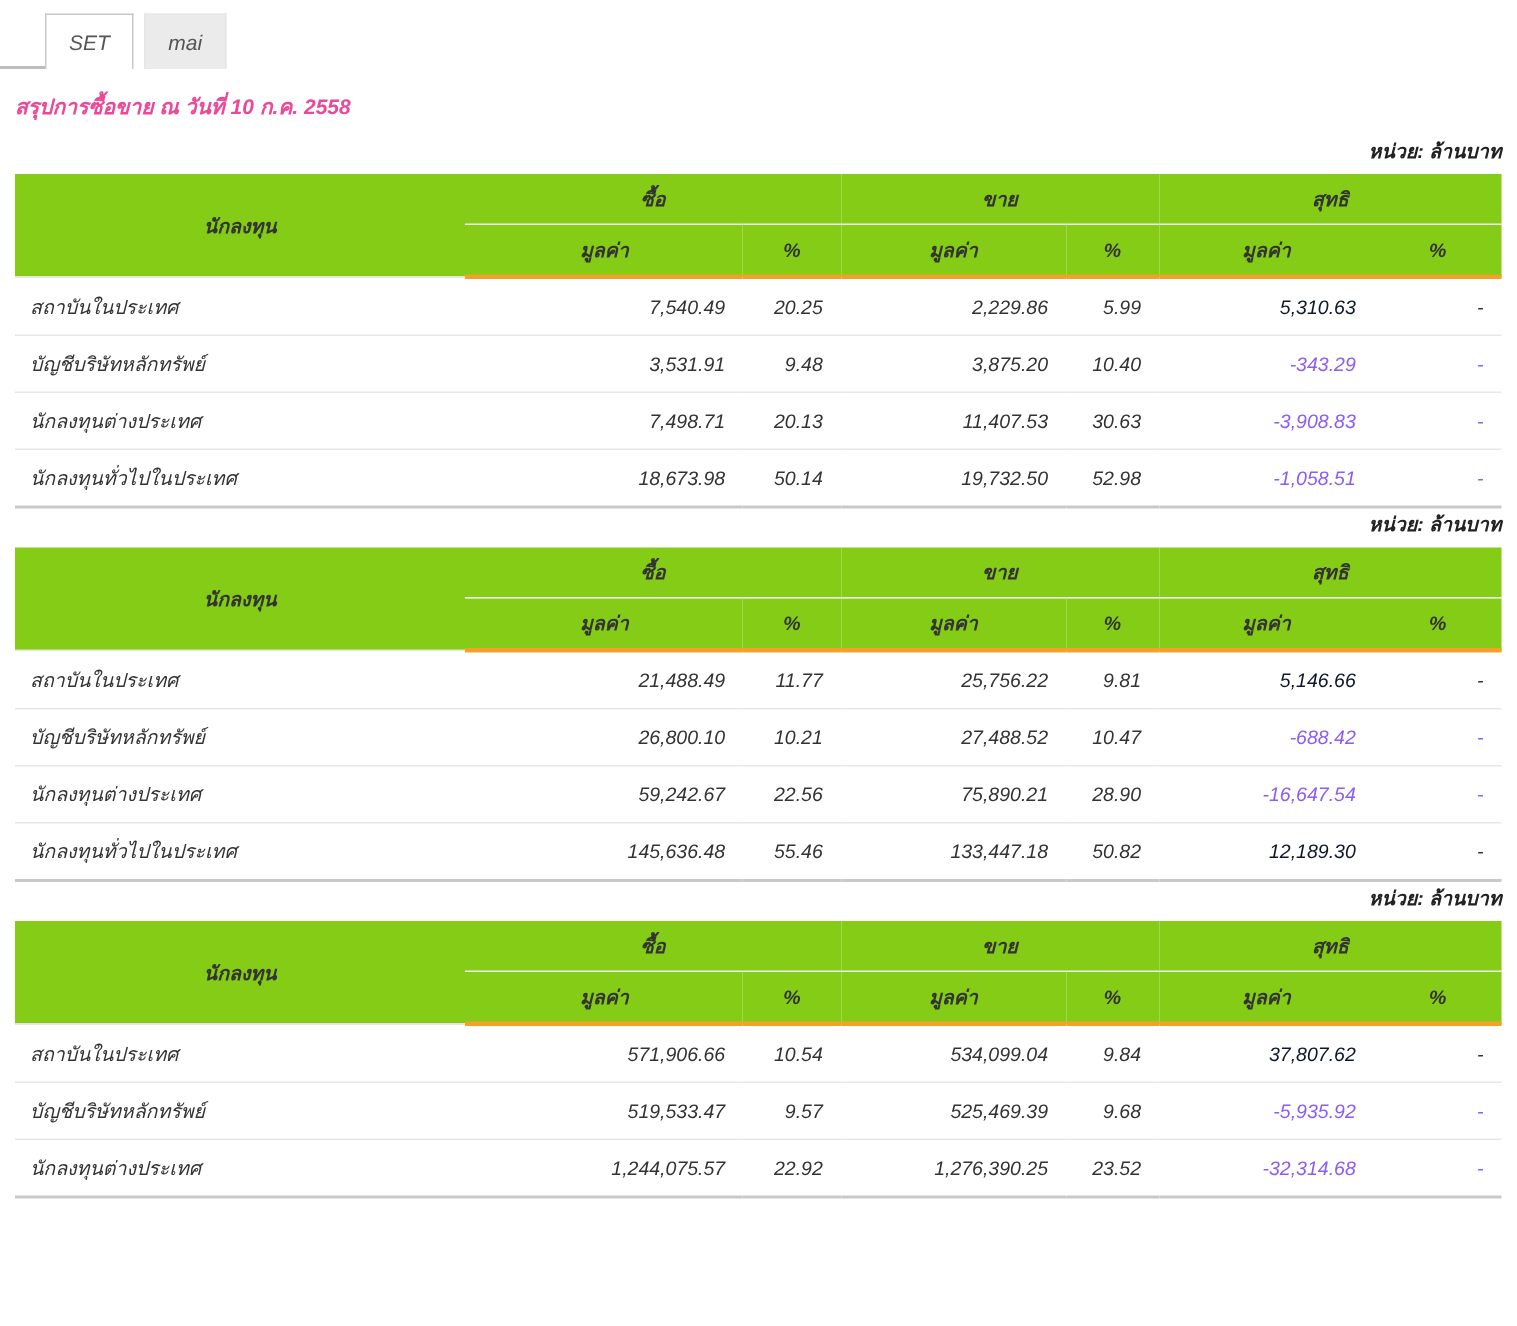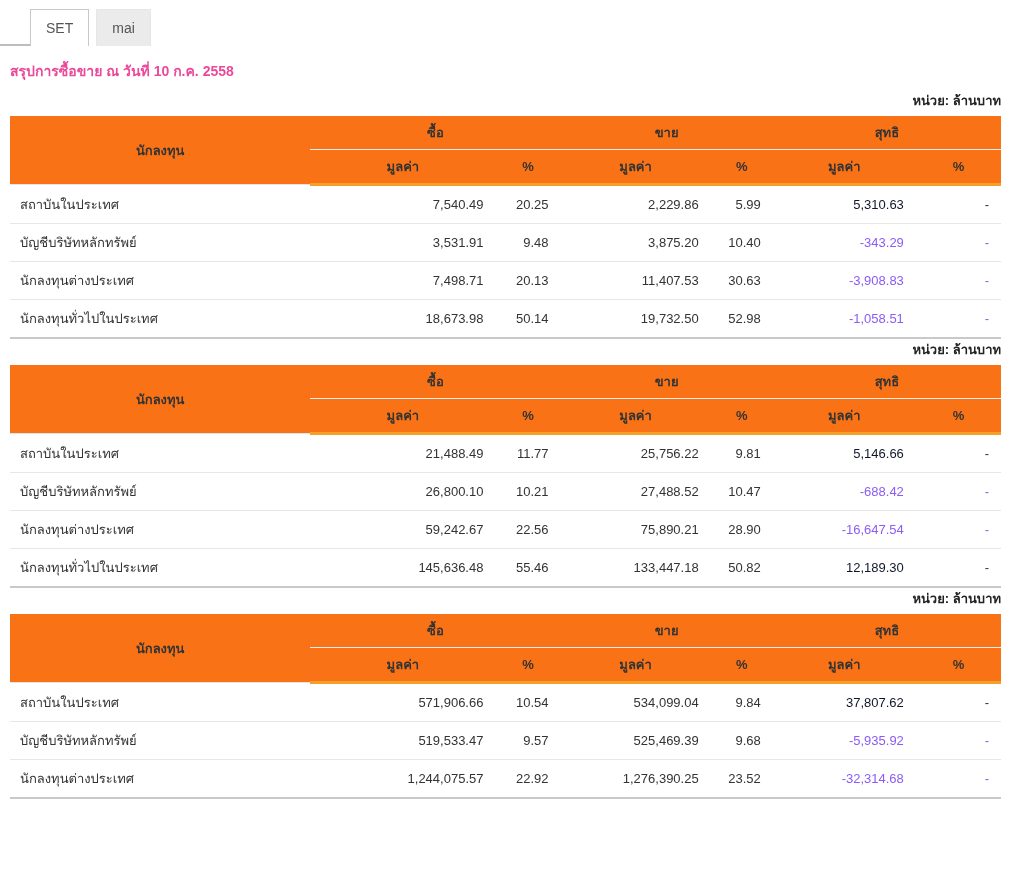--- a/index.html
+++ b/index.html
@@ -1,33 +1,33 @@
 <!DOCTYPE html>
 <html><head>
 <meta charset="utf-8">
 <style>
   html,body { margin:0; padding:0; background:#fff; }
   body { font-family:"Liberation Sans","DejaVu Sans",sans-serif; color:#333; }
-  .page { width:1011px; height:884px; overflow:hidden; background:#fff; }
+  .page { width:1011px; height:884px; overflow:hidden; background:#fff;font-style:italic; }
 
   
   .tabbar { display:flex; align-items:flex-end; height:46px; }
   .tab-lead { width:30px; height:100%; border-bottom:2px solid #bdbdbd; box-sizing:border-box; }
   .tab { height:37px; line-height:36px; padding:0 15px; font-size:14px; color:#555;
          cursor:pointer; box-sizing:border-box; text-align:center; }
   .tab.active { background:#fff; border:1px solid #c8c8c8; border-bottom:none; }
   .tab.inactive { background:#ebebeb; margin-left:7px; border:1px solid #e6e6e6; border-bottom:none; }
 
   
   .section { padding:0 10px; }
   .section-title { font-size:14px; font-weight:bold; color:#ec4899; margin:14px 0 8px 0; }
   .unit-label { text-align:right; font-size:13px; font-weight:bold; color:#222; margin:0 0 5px 0; }
 
   table.inv-table { width:100%; border-collapse:collapse; table-layout:fixed; font-size:13px; }
-  table.inv-table th { background:#f97316; font-weight:bold; color:#333;
+  table.inv-table th { background:#84cc16; font-weight:bold; color:#333;
                        height:33px; padding:0; text-align:center; }
   th.col-investor { border-bottom:1px solid #e4e4e4; }
   th.grp { border-bottom:1px solid #efefef; }
   tr.subhead th { border-bottom:3px solid #f5a028; }
   tbody td { height:37px; padding:0; border-bottom:1px solid #e7e7e7; background:#fff; }
   tbody tr:last-child td { border-bottom:2px solid #c9c9c9; }
   td.cell-investor { text-align:left; padding-left:10px; }
   td.num { text-align:right; padding-right:12px; }
   td.pos { color:#0f172a;margin-top:20px; }
   td.neg { color:#8b5cf6; }

